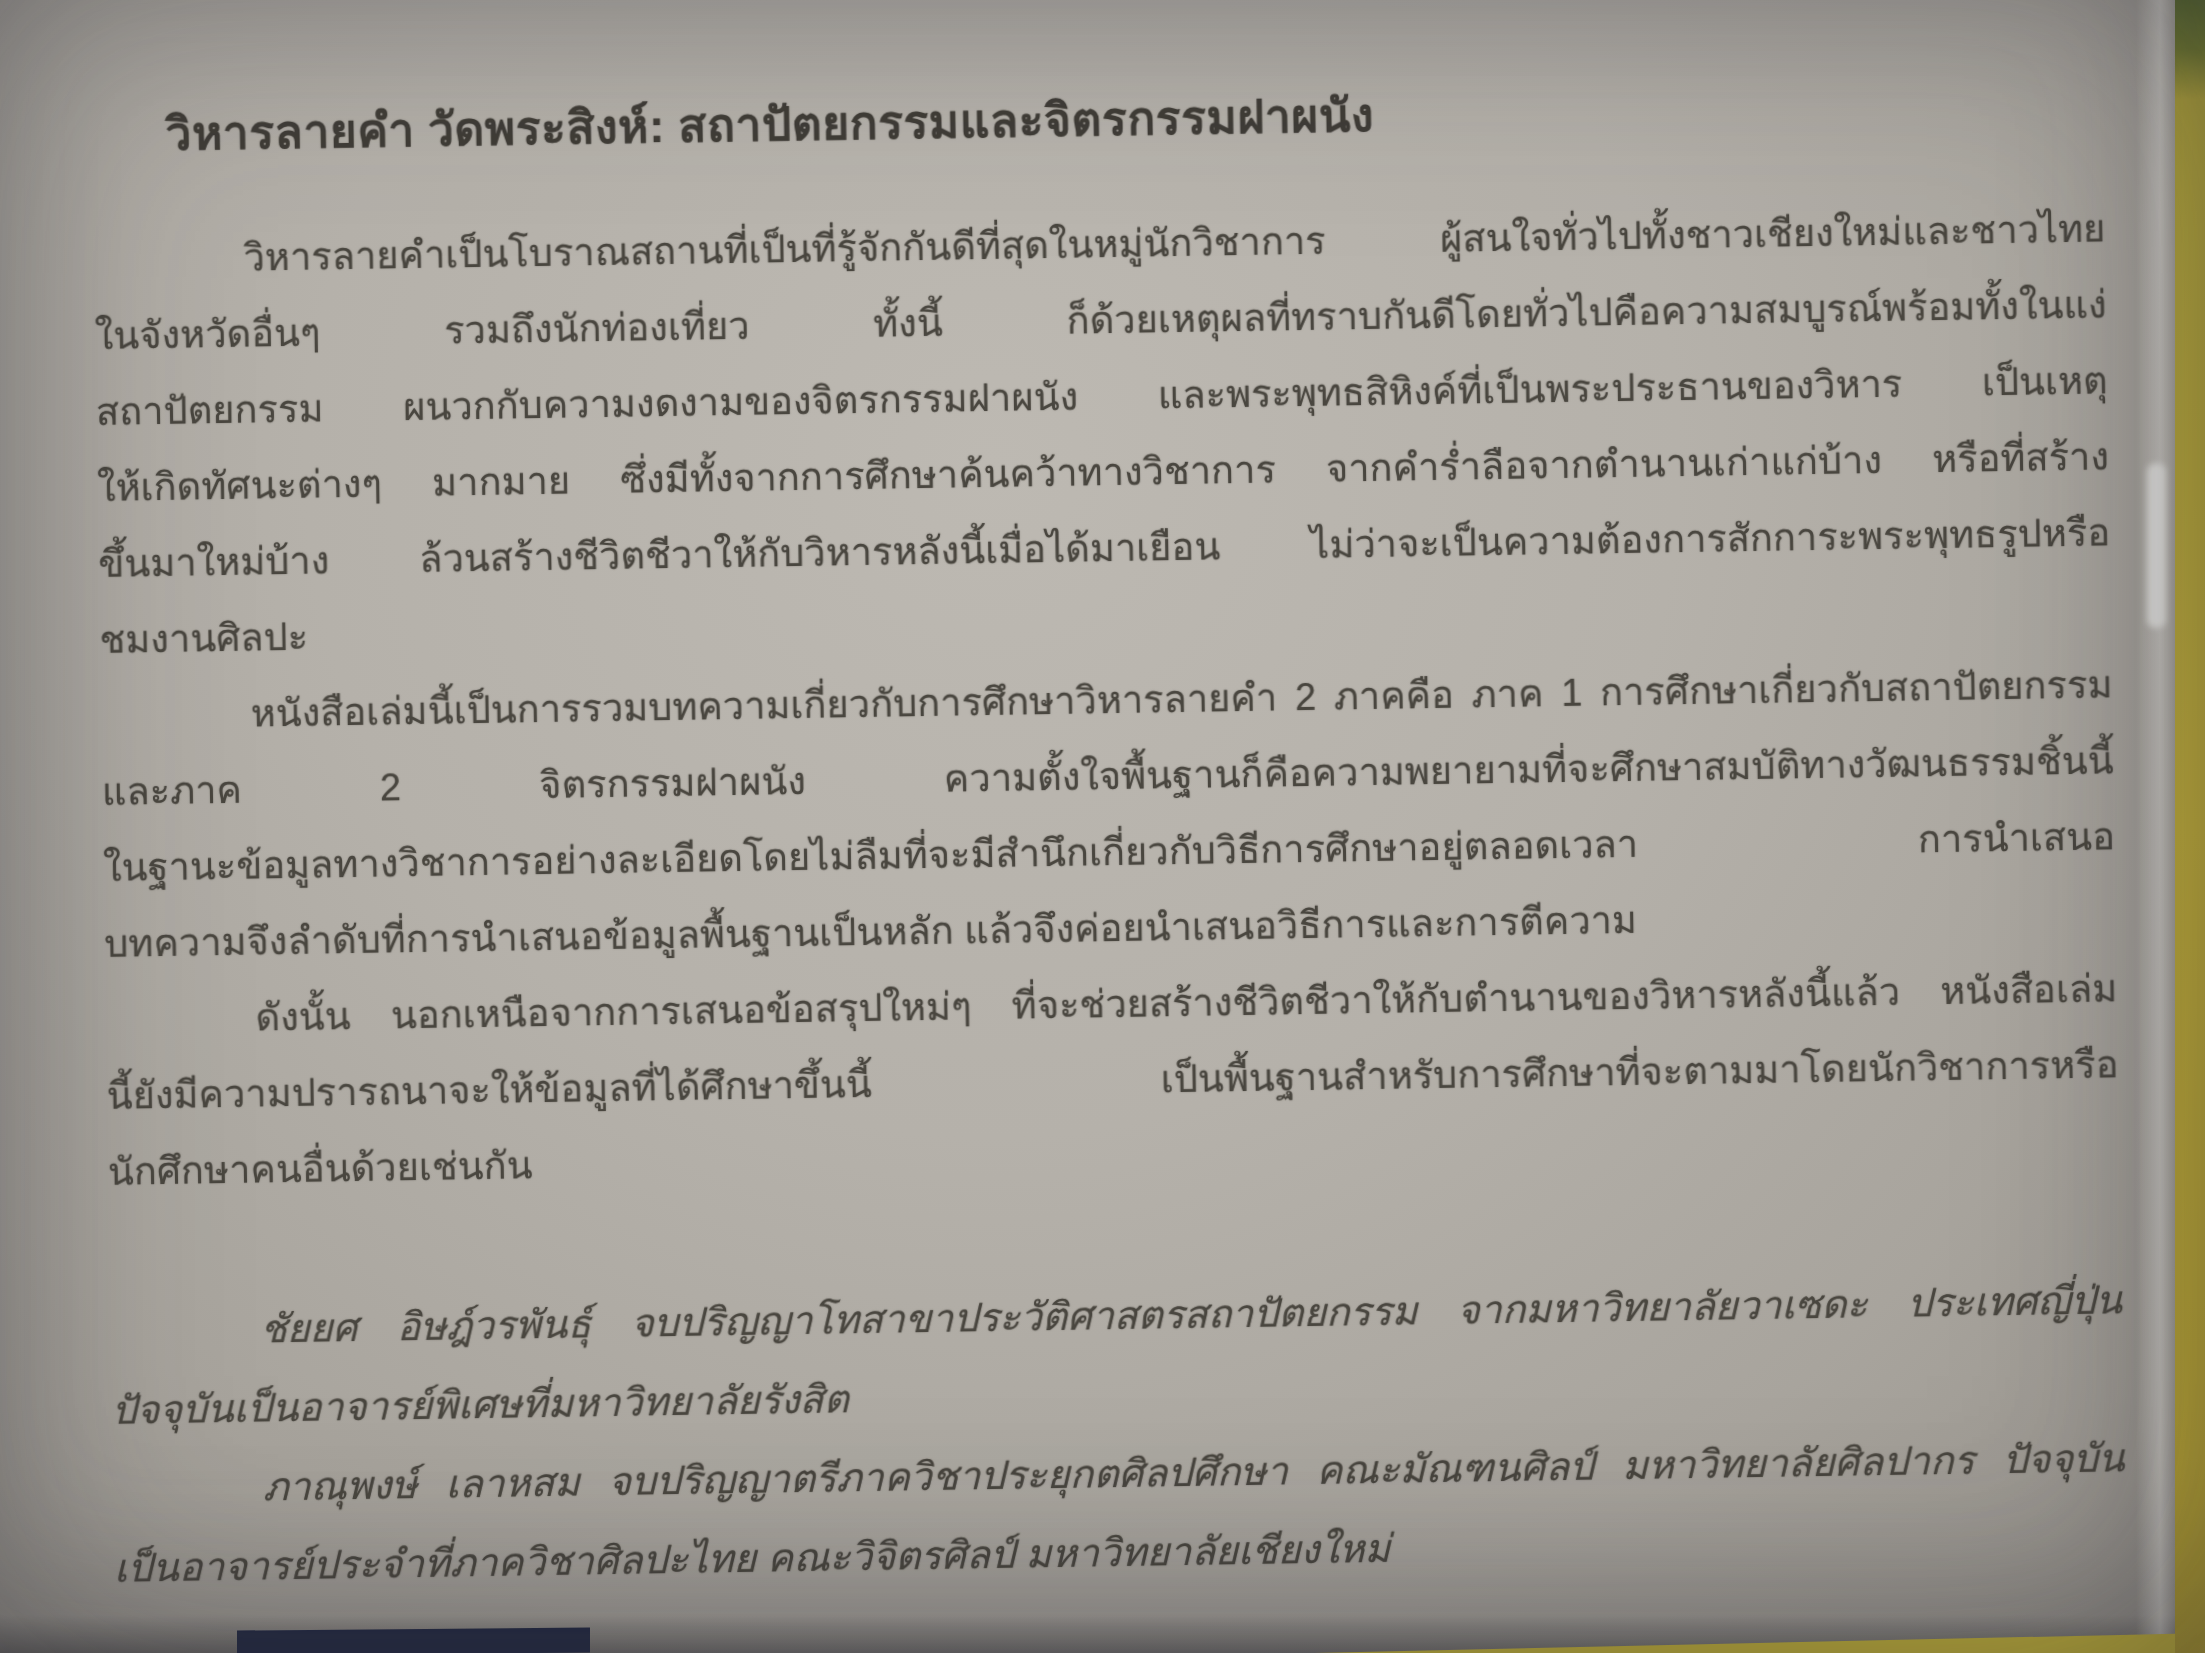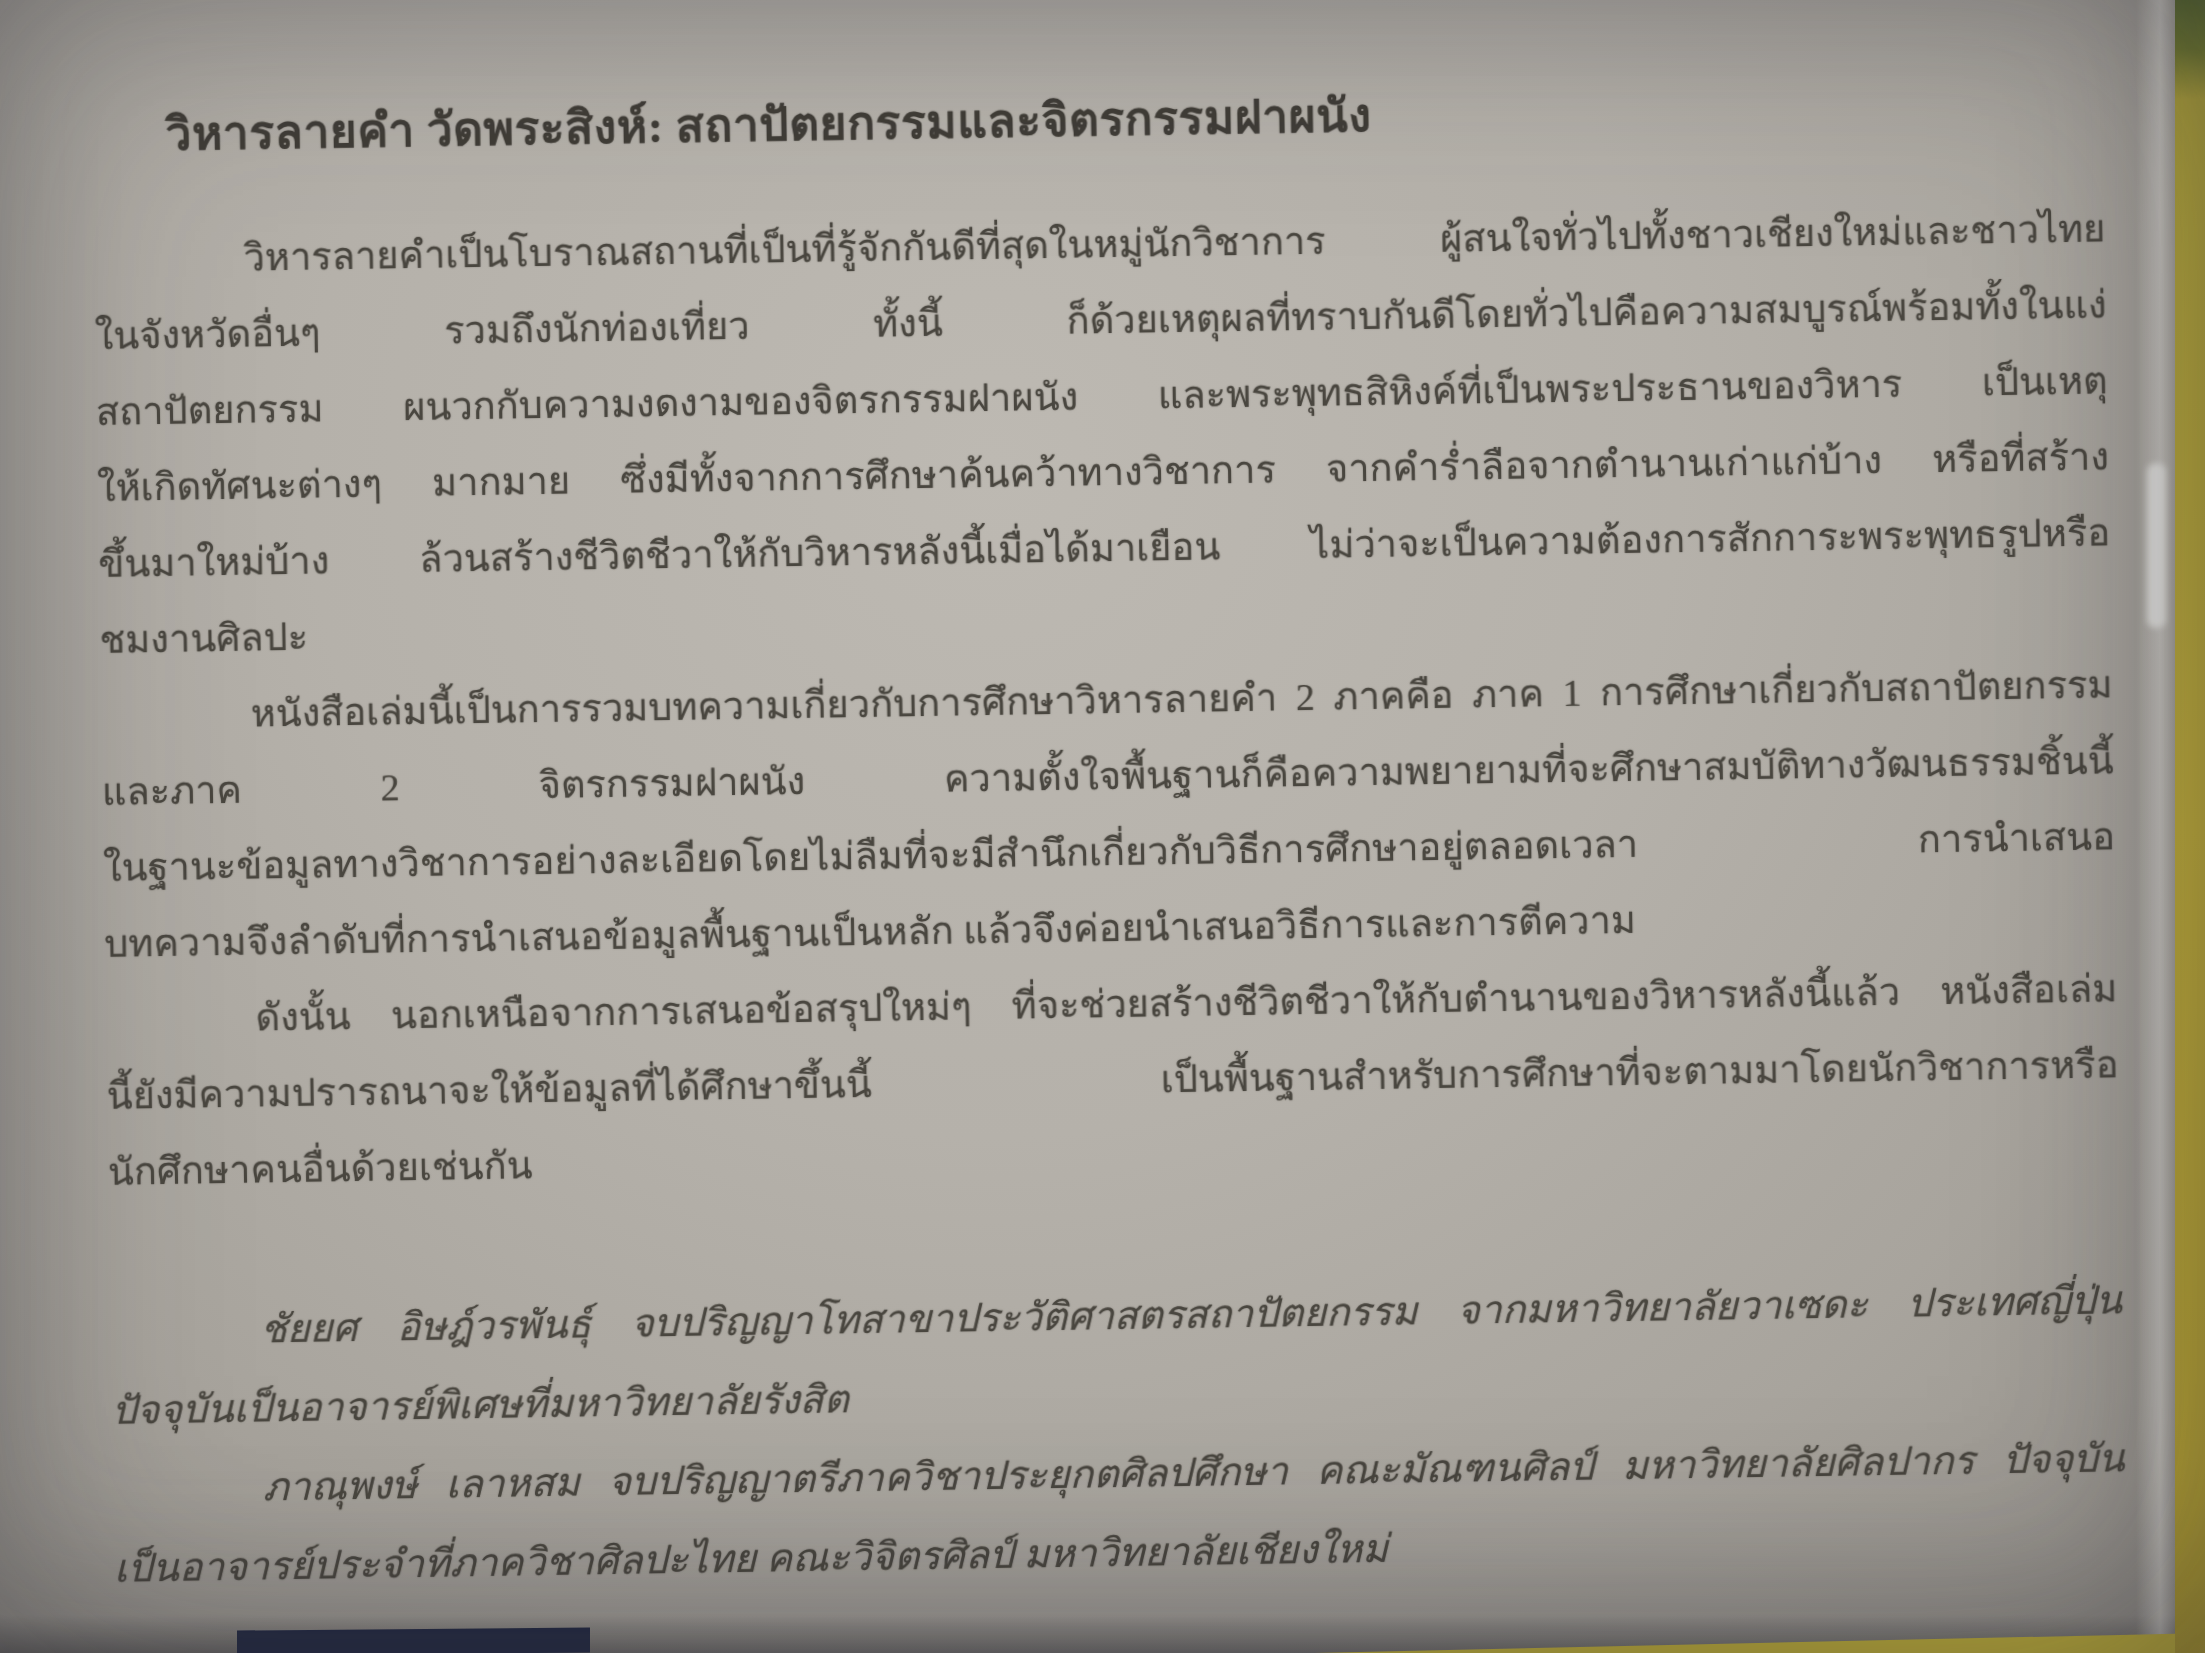--- a/index.html
+++ b/index.html
@@ -8,21 +8,21 @@
     width: 2205px;
     height: 1654px;
     overflow: hidden;
     background: #8e8a84;
   }
   .photo {
     position: relative;
     width: 2205px;
     height: 1654px;
     background: radial-gradient(ellipse at 45% 28%, #bdb9b2 0%, #b5b1aa 40%, #a8a49d 72%, #97938c 100%);
-    font-family: Liberation Serif, serif;
+    font-family: Liberation Sans, sans-serif;
   }
   .vignette {
     position: absolute; inset: 0;
     box-shadow: inset 0 0 232px rgba(38,38,44,0.38), inset -44px -66px 165px rgba(45,45,52,0.22);
     pointer-events: none;
     z-index: 5;
   }
   
   .edge-strip-right {
     position: absolute; top: 0; right: 0; bottom: 0; width: 30px;

